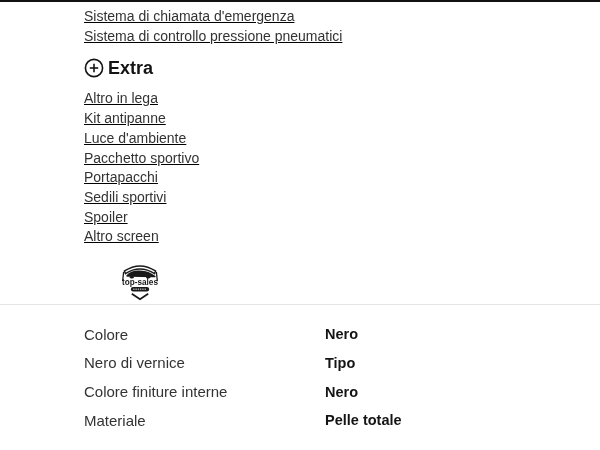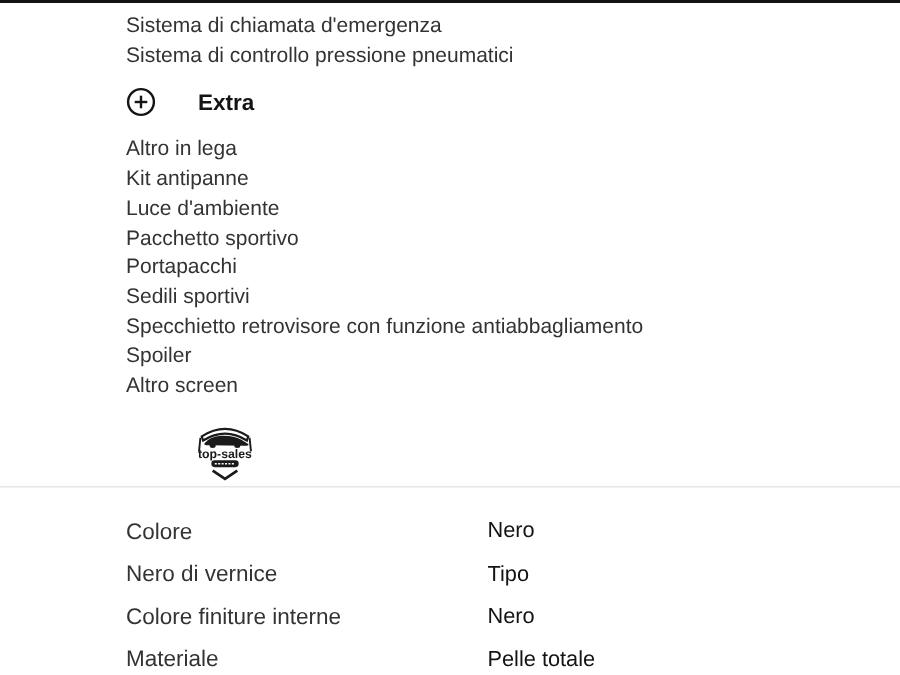--- a/index.html
+++ b/index.html
@@ -11,20 +11,21 @@
   }
   .top-edge-bar {
     width: 600px; height: 2px;
     background: #121212;
   }
   .content {
     padding-left: 84px;
   }
   .feature-list {
     list-style: none;
+    text-decoration: underline;
   }
   .feature-list.first {
     margin-top: 5px;
   }
   .feature-list li {
     font-size: 14px;
     line-height: 19.7px;
     color: #333333;
     white-space: nowrap;
   }
@@ -34,29 +35,29 @@
     margin-top: 10px;
     margin-bottom: 9px;
     height: 24px;
     cursor: pointer;
   }
   .plus-circle {
     width: 20px; height: 20px;
     display: inline-block;
   }
   .section-title {
-    font-size: 15px;
+    font-size: 18px;
     font-weight: 700;
     color: #141414;
-    margin-left: 28px;
+    margin-left: 4px;
   }
   .dealer-badge {
     display: block;
     margin-top: 13px;
-    margin-left: 44px;
+    margin-left: 34px;
     width: 44px; height: 41px;
   }
   .divider {
     width: 600px;
     height: 1px;
     background: #e5e5e5;
     margin-top: 3px;
   }
   .details {
     padding-top: 15px;
@@ -69,21 +70,21 @@
     height: 28.6px;
   }
   .detail-label {
     width: 241px;
     font-size: 15px;
     color: #333333;
     flex-shrink: 0;
   }
   .detail-value {
     font-size: 14.5px;
-    font-weight: 400;
+    font-weight: 700;
     color: #141414;
   }
 </style>
 </head>
 <body>
 
 <div class="top-edge-bar"></div>
 
 <div class="content">
 
@@ -103,21 +104,20 @@
     <span class="section-title">Extra</span>
   </div>
 
   <ul class="feature-list">
     <li>Altro in lega</li>
     <li>Kit antipanne</li>
     <li>Luce d'ambiente</li>
     <li>Pacchetto sportivo</li>
     <li>Portapacchi</li>
     <li>Sedili sportivi</li>
-    <li>Specchietto retrovisore con funzione antiabbagliamento</li>
     <li>Spoiler</li>
     <li>Altro screen</li>
   </ul>
 
   <span class="dealer-badge">
     <svg width="44" height="41" viewBox="0 0 48 45">
 
       <path d="M7 12 Q24 1 41 12 L40 15 Q24 5 8 15 Z" fill="none" stroke="#1a1a1a" stroke-width="1.6"></path>
 
       <path d="M6 13 L5 23 M42 13 L43 23" fill="none" stroke="#1a1a1a" stroke-width="1.4"></path>

